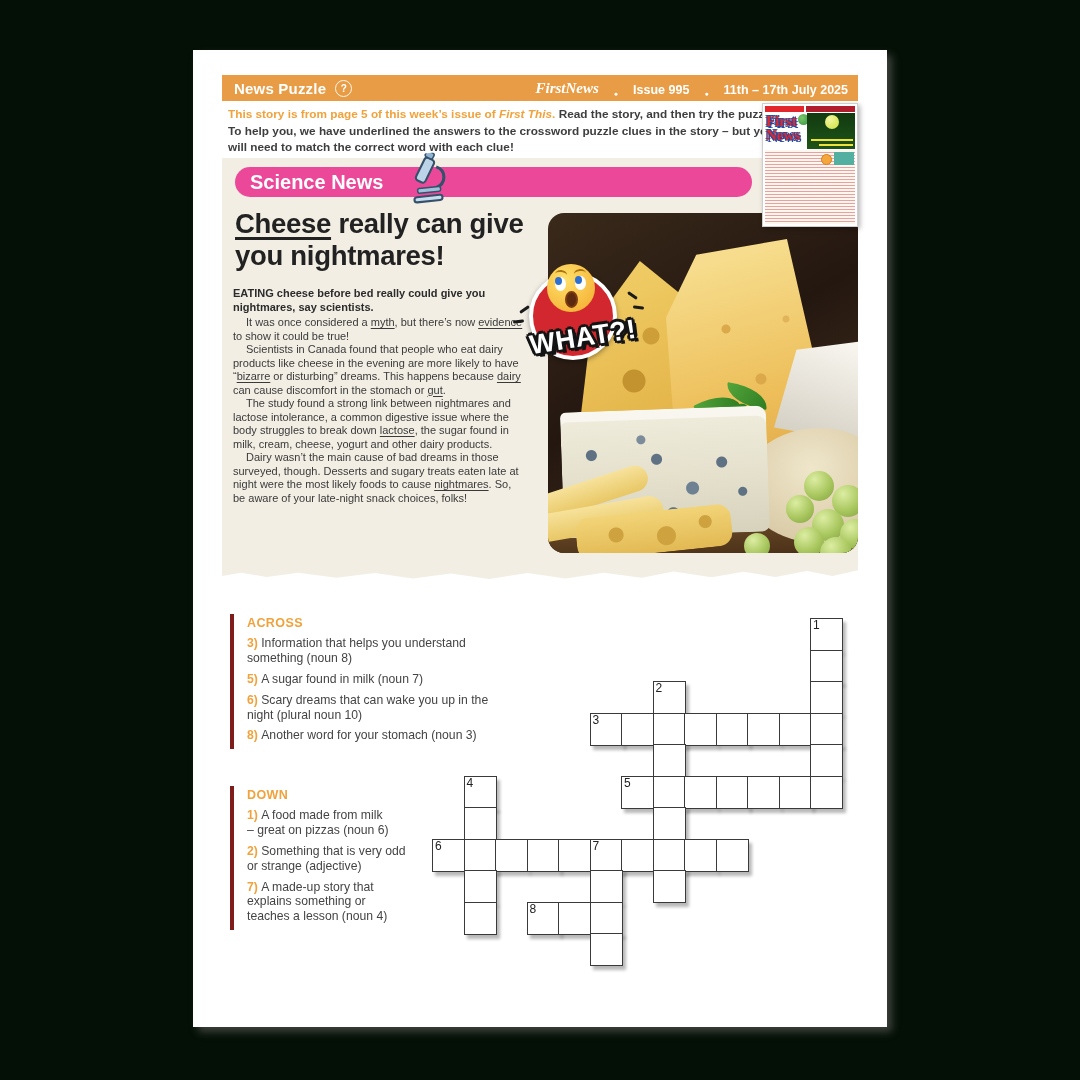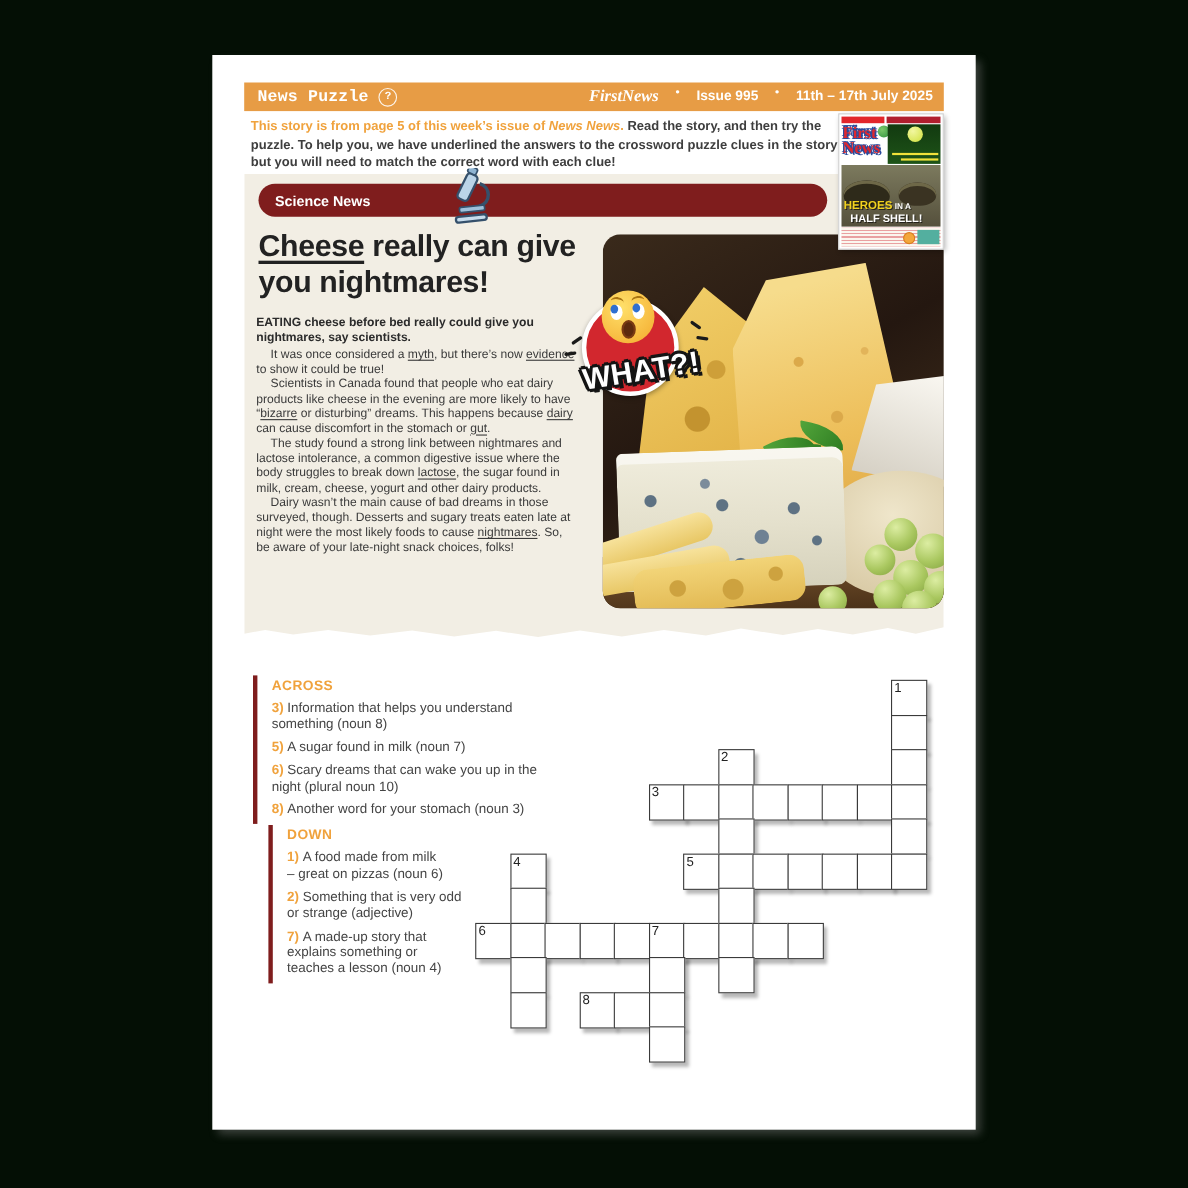--- a/index.html
+++ b/index.html
@@ -13,28 +13,28 @@
     background:#ffffff;box-shadow:5px 5px 8px rgba(130,130,130,.45);
   }
   .paper > *{position:absolute;}
 
   
   .header-bar{
     left:29px;top:25px;width:636px;height:26px;background:#E79C45;
     display:flex;align-items:center;justify-content:space-between;
     padding:0 10px 0 12px;box-sizing:border-box;
   }
-  .hleft{display:flex;align-items:center;font-family:Liberation Mono, monospace;}
+  .hleft{display:flex;align-items:center;}
   .htitle{color:#fff;font-weight:700;font-size:15px;letter-spacing:.2px;}
   .hhelp{
     width:15px;height:15px;border:1.5px solid rgba(255,255,255,.9);border-radius:50%;
     color:#fff;font-size:10px;font-weight:700;display:inline-flex;align-items:center;
     justify-content:center;margin-left:9px;
   }
-  .hright{color:#fff;font-size:12.5px;font-weight:700;display:flex;align-items:flex-start;gap:15px;}
+  .hright{color:#fff;font-size:12.5px;font-weight:700;display:flex;align-items:flex-end;gap:15px;}
   .hbrand{font-family:"Liberation Serif","DejaVu Serif",serif;font-style:italic;font-weight:700;font-size:15px;}
   .hbullet{font-size:7px;line-height:1;}
 
   
   .intro{
     left:35px;top:56px;width:556px;margin:0;
     font-size:11.8px;line-height:1.4;font-weight:700;color:#3E3E3E;
   }
   .org{color:#F0A23C;}
   .i{font-style:italic;}
@@ -43,22 +43,22 @@
   
   .cream{
     left:29px;top:108px;width:636px;height:424px;background:#F2EEE4;
     clip-path:polygon(0 0,100% 0,100% 97.2%,96% 98.6%,92% 97.4%,87% 98.8%,82% 97.6%,
       77% 98.9%,71% 97.5%,66% 99%,60% 97.8%,54% 99.2%,48% 97.9%,42% 99.3%,36% 98%,
       30% 99.2%,24% 97.9%,18% 99%,12% 97.8%,7% 98.8%,3% 97.8%,0 98.6%);
   }
 
   
   .science-banner{
-    left:42px;top:117px;width:517px;height:30px;background:#7f1d1d;border-radius:15px;
-    color:#fff;font-weight:700;font-size:13px;display:flex;align-items:center;
+    left:42px;top:117px;width:517px;height:30px;background:#ec4899;border-radius:15px;
+    color:#fff;font-weight:700;font-size:20px;display:flex;align-items:center;
     padding-left:15px;box-sizing:border-box;text-align:right;
   }
   .microscope{left:213px;top:103px;width:48px;height:50px;transform:rotate(-6deg);}
 
   
   .headline{
     left:42px;top:158px;width:318px;margin:0;font-size:27.5px;line-height:1.17;
     font-weight:700;color:#222;letter-spacing:-.3px;
   }
   .headline .u{text-decoration-thickness:2.5px;text-underline-offset:4px;}
@@ -153,21 +153,21 @@
   .cv-h-w{color:#fff;font-size:7.5px;font-weight:700;margin-left:2px;}
   .cv-h-w2{display:block;color:#fff;font-size:10px;font-weight:700;margin-left:6px;}
   .cv-bottom{position:relative;flex:1;background:#FBF6EE;
     background-image:repeating-linear-gradient(#FBF6EE 0 2px,#E9A0A0 2px 3px);}
   .cv-badge{position:absolute;left:56px;top:4px;width:9px;height:9px;border-radius:50%;background:#F3A73C;border:1px solid #D97E1C;}
   .cv-teal{position:absolute;right:1px;top:2px;width:20px;height:13px;background:#53AF9F;}
 
   
   .clues{border-left:4px solid #7f1d1d;padding:2px 0 0 13px;box-sizing:border-box;}
   .clues-across{left:37px;top:564px;width:330px;}
-  .clues-down{left:37px;top:700px;width:240px;margin-left:14px;}
+  .clues-down{left:37px;top:736px;width:240px;}
   .clue-head{color:#F0A23C;font-weight:700;font-size:12.5px;letter-spacing:.4px;margin:0 0 6px 0;}
   .clue{font-size:12.2px;line-height:1.22;color:#444;margin-bottom:6px;}
   .cnum{color:#F0A23C;font-weight:700;}
   .ctext{white-space:pre-line;}
 
   
   .grid{left:239px;top:568px;width:432px;height:366px;}
   .cell{position:absolute;width:33px;height:33px;background:#fff;border:1.8px solid #3A3A3A;
     box-sizing:border-box;box-shadow:3px 4px 3px rgba(0,0,0,.28);}
   .cellnum{position:absolute;left:2px;top:0;font-size:12px;color:#222;line-height:1.15;}
@@ -186,21 +186,21 @@
     </div>
     <div class="hright">
       <span class="hbrand">FirstNews</span>
       <span class="hbullet">●</span>
       <span class="hissue">Issue 995</span>
       <span class="hbullet">●</span>
       <span class="hdates">11th – 17th July 2025</span>
     </div>
   </div>
 
-  <p class="intro"><span class="org">This story is from page 5 of this week’s issue of </span><span class="i org">News News</span><span class="org">. </span><span class="">Read the story, and then try the puzzle. To help you, we have underlined the answers to the crossword puzzle clues in the story – but you will need to match the correct word with each clue!</span></p>
+  <p class="intro"><span class="org">This story is from page 5 of this week’s issue of </span><span class="i org">First This</span><span class="org">. </span><span class="">Read the story, and then try the puzzle. To help you, we have underlined the answers to the crossword puzzle clues in the story – but you will need to match the correct word with each clue!</span></p>
 
   <div class="cream"></div>
 
   <div class="science-banner">
     <span>Science News</span>
   </div>
   <svg class="microscope" viewBox="0 0 46 48">
     <path d="M30 14 C 39 18 39 31 27 34" fill="none" stroke="#35506B" stroke-width="3"></path>
     <rect x="14" y="4" width="10" height="24" rx="3" transform="rotate(32 19 16)" fill="#BBD4E8" stroke="#35506B" stroke-width="2"></rect>
     <rect x="21" y="-1" width="8" height="6" rx="2" transform="rotate(32 25 2)" fill="#8FB4D2" stroke="#35506B" stroke-width="1.5"></rect>
@@ -277,28 +277,20 @@
       <div class="cv-logo">
         <span>First</span><br>
         <span>News</span>
       </div>
       <div class="cv-photo">
         <div class="cv-ball"></div>
         <div class="cv-yline" style="bottom:8px;"></div>
         <div class="cv-yline" style="bottom:3px;width:34px;"></div>
       </div>
     </div>
-    <div class="cv-mid">
-      <div class="tort" style="left:2px;bottom:17px;width:42px;height:25px;"></div>
-      <div class="tort" style="right:4px;bottom:19px;width:34px;height:21px;background:#3A3322;"></div>
-      <div class="cv-headline">
-        <span class="cv-h-y">HEROES</span><span class="cv-h-w">IN A</span>
-        <span class="cv-h-w2">HALF SHELL!</span>
-      </div>
-    </div>
     <div class="cv-bottom">
       <div class="cv-badge"></div>
       <div class="cv-teal"></div>
     </div>
   </div>
 
   <div class="clues clues-across">
     <div class="clue-head">ACROSS</div>
     <div>
         <div class="clue"><span class="cnum">3) </span><span class="ctext">Information that helps you understand

